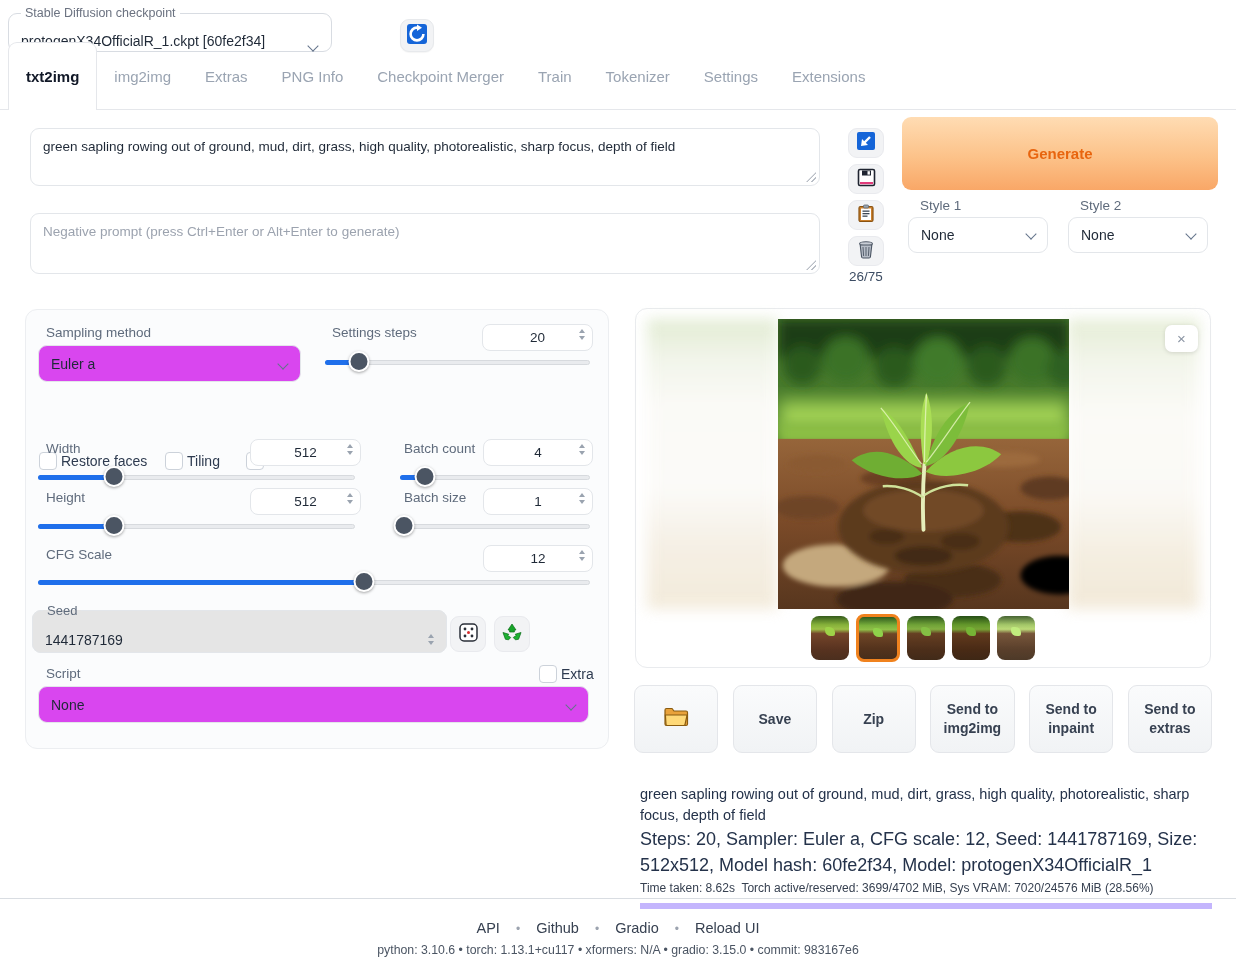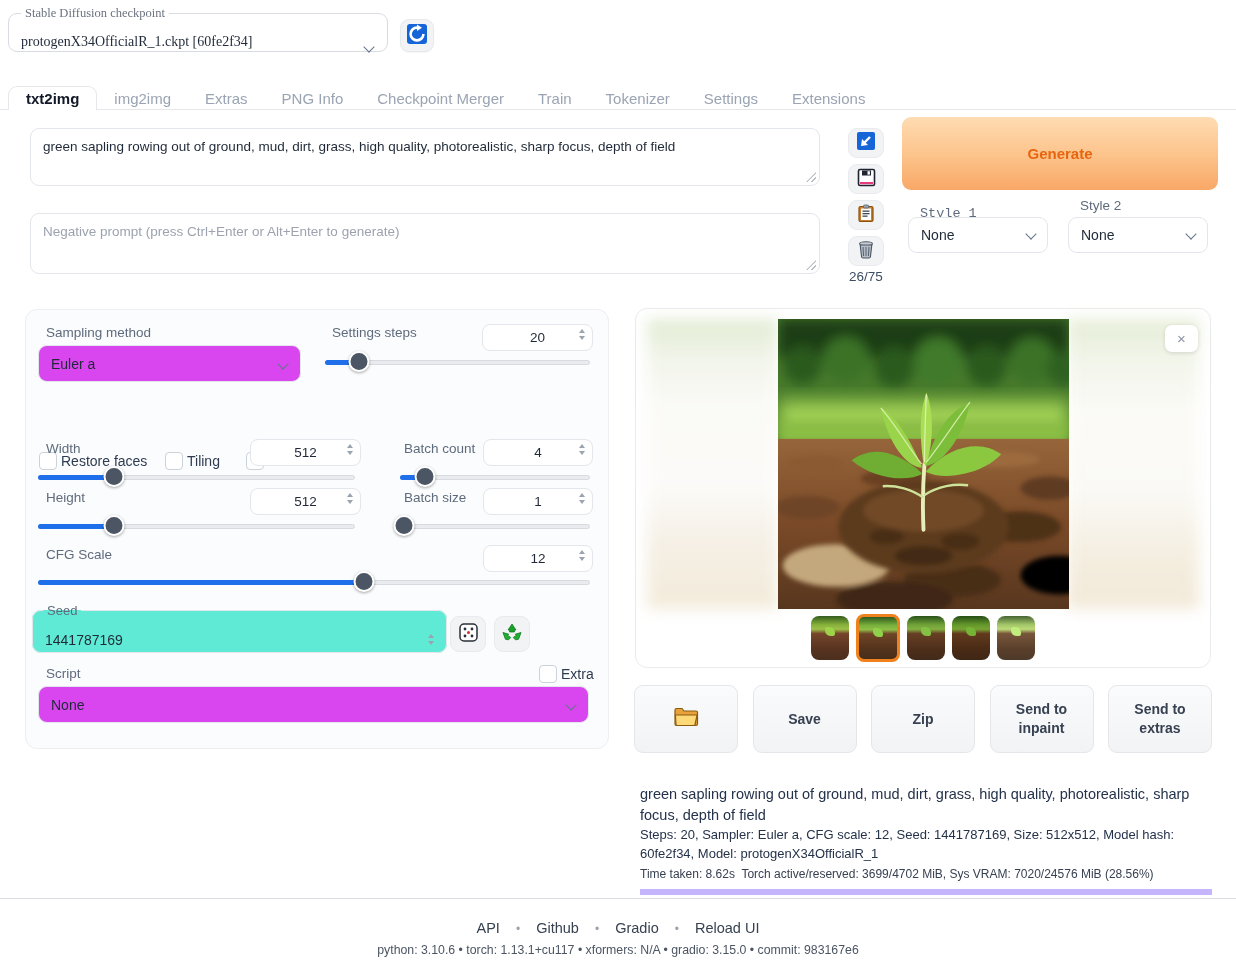--- a/index.html
+++ b/index.html
@@ -1,34 +1,34 @@
 <!DOCTYPE html>
 <html><head>
 <meta charset="utf-8">
 <style>
   * { margin:0; padding:0; box-sizing:border-box; }
   html,body { background:#fff; }
   body { font-family:"Liberation Sans","DejaVu Sans",sans-serif; color:#1f2937; }
   #app { position:relative; width:1236px; height:966px; background:#fff; overflow:hidden; }
 
   
-  .ckpt-field { position:absolute; left:8px; top:6px; width:380px; height:46px;
-    border:1px solid #d8dce2; border-radius:9px; padding:0 10px;font-family:Liberation Serif, serif; }
+  .ckpt-field { position:absolute; left:8px; top:6px; width:324px; height:46px;
+    border:1px solid #d8dce2; border-radius:9px; padding:0 10px; }
   .ckpt-field legend { font-size:12.5px; color:#6b7280; padding:0 4px; margin-left:2px; }
   .ckpt-value { position:absolute; left:12px; top:13px; font-size:14px; color:#1f2937; }
   .ckpt-chevron { position:absolute; right:14px; top:16px; }
   .chev { display:inline-block; width:8px; height:8px; border-right:1.8px solid #64748b;
     border-bottom:1.8px solid #64748b; transform:rotate(45deg); }
   .refresh-btn { position:absolute; left:400px; top:19px; width:34px; height:33px;
     background:#f2f3f5; border:1px solid #e7e9ec; border-radius:9px; display:flex;
     align-items:center; justify-content:center; cursor:pointer; box-shadow:0 1px 1px rgba(0,0,0,.04); }
 
   
   .tabs { position:absolute; left:8px; top:77px; height:33px; display:flex; align-items:flex-end; }
-  .tab { font-size:15px; color:#9aa4b2; padding:3px 17px; cursor:pointer; white-space:nowrap; }
+  .tab { font-size:15px; color:#9aa4b2; padding:25px 17px; cursor:pointer; white-space:nowrap; }
   .tab.active { color:#111827; font-weight:600; background:#fff; border:1px solid #e5e7eb;
     border-bottom:none; border-radius:9px 9px 0 0; position:relative; z-index:2; }
   .tab.active::after { content:""; position:absolute; left:0; right:0; bottom:-1px; height:2px; background:#fff; }
   .content-topline { position:absolute; left:0; top:109px; width:1236px; height:1px; background:#e5e7eb; }
 
   
   .prompt-box { position:absolute; left:30px; width:790px; border:1px solid #e3e6ea;
     border-radius:9px; background:#fff; font-size:13.5px; color:#1f2937; padding:9px 12px;
     line-height:1.35; }
   .prompt-box .ph { color:#9ca3af; }
@@ -69,21 +69,21 @@
   .slider .track { position:absolute; left:0; right:0; top:9px; height:5px; background:#e9ebee;
     border:1px solid #d7dade; border-radius:4px; }
   .slider .fill { position:absolute; left:0; top:9px; height:5px; background:#1f6feb; border-radius:4px 0 0 4px; }
   .slider .knob { position:absolute; top:0; width:21px; height:21px; border-radius:50%;
     background:#4b5563; border:2.5px solid #fff; box-shadow:0 1px 3px rgba(0,0,0,.35); transform:translateX(-50%); }
   .checkbox { display:inline-block; width:18px; height:18px; border:1px solid #ccd2da;
     border-radius:4px; background:#fff; vertical-align:middle; cursor:pointer; flex:none; }
   .cb-item { position:absolute; display:flex; align-items:center; gap:4px; font-size:14px;
     color:#2e3b50; font-weight:400; cursor:pointer;margin-top:40px; }
   .seed-field { position:absolute; left:32px; top:603px; width:415px; height:50px;
-    border:1px solid #e3e6ea; border-radius:9px; background:#5eead4; }
+    border:1px solid #e3e6ea; border-radius:9px; background:#e5e5e5; }
   .seed-field legend { font-size:13px; color:#5f6b7c; margin-left:10px; padding:0 4px; }
   .seed-value { position:absolute; left:12px; top:14px; font-size:14px; color:#1f2937; }
   .icon-btn { position:absolute; width:36px; height:36px; background:#f2f3f5;
     border:1px solid #e9eaee; border-radius:9px; display:flex; align-items:center;
     justify-content:center; cursor:pointer; }
 
   
   .gallery { position:absolute; left:635px; top:308px; width:576px; height:360px;
     background:#fff; border:1px solid #e9ebee; border-radius:12px; }
   .blurpane { position:absolute; top:10px; height:290px; overflow:hidden; filter:blur(7px); opacity:.8; }
@@ -111,21 +111,21 @@
   
   .actions { position:absolute; left:634px; top:685px; width:578px; display:flex; gap:14.5px; }
   .act-btn { flex:1; height:68px; background:linear-gradient(180deg,#fafbfc,#f1f3f5);
     border:1px solid #e4e6ea; border-radius:9px; font-family:inherit; font-size:14px; font-weight:600;
     color:#374151; cursor:pointer; display:flex; align-items:center; justify-content:center;
     text-align:center; line-height:1.35; padding:4px; }
 
   
   .out-info { position:absolute; left:640px; top:784px; width:572px; }
   .out-prompt { font-size:14.5px; color:#24324a; line-height:1.45; }
-  .out-params { font-size:13px; color:#24324a; line-height:1.45; }
+  .out-params { font-size:18px; color:#24324a; line-height:1.45; }
   .out-perf { margin-top:3px; font-size:12px; color:#374151; padding-bottom:8px;
     border-bottom:6px solid #c4b5fd; white-space:pre; }
 
   
   .footer-line { position:absolute; left:0; top:898px; width:1236px; height:1px; background:#d9dde2; }
   .footer-links { position:absolute; left:0; top:920px; width:1236px; text-align:center; font-size:14.5px; color:#374151; }
   .footer-links .lnk { margin:0 12px; cursor:pointer; }
   .footer-links .dot { color:#9ca3af; font-size:12px; }
   .footer-vers { position:absolute; left:0; top:943px; width:1236px; text-align:center; font-size:12.3px; color:#4b5563; }
 </style>
@@ -209,21 +209,21 @@
             <ellipse cx="9" cy="3.8" rx="6.4" ry="2" fill="#c9ced6" stroke="#4b5563" stroke-width="1.1"></ellipse>
             <path d="M3.2 5 L4.6 17 Q4.8 18 6 18 H12 Q13.2 18 13.4 17 L14.8 5 Z" fill="#b7bdc7" stroke="#4b5563" stroke-width="1.1"></path>
             <path d="M6 7 L6.6 16 M9 7 L9 16 M12 7 L11.4 16" stroke="#4b5563" stroke-width=".9" fill="none"></path>
           </svg>
       </span>
     </div>
   </div>
   <div class="token-counter">26/75</div>
 
   <button class="generate-btn">Generate</button>
-  <div class="style-label" style="left:920px; top:206px;font-family:Liberation Mono, monospace;">Style 1</div>
+  <div class="style-label" style="left:920px; top:198px;">Style 1</div>
   <div class="style-select" style="left:908px; top:217px;">
     <span>None</span>
     <span class="chev"></span>
   </div>
   <div class="style-label" style="left:1080px; top:198px;">Style 2</div>
   <div class="style-select" style="left:1068px; top:217px;">
     <span>None</span>
     <span class="chev"></span>
   </div>
 
@@ -452,20 +452,21 @@
     <button class="act-btn">
       <span>
         <svg width="26" height="22" viewBox="0 0 26 22">
             <path d="M2 4 Q2 2.5 3.5 2.5 H9 L11 5 H23 Q24.5 5 24.5 6.5 V18 Q24.5 19.5 23 19.5 H3.5 Q2 19.5 2 18 Z" fill="#e9a23b" stroke="#8a5c10" stroke-width="1.2"></path>
             <path d="M2.4 9 H24.1 L22 18.6 Q21.8 19.5 20.6 19.5 H4.4 Q3.2 19.5 3 18.6 Z" fill="#ffd978" stroke="#8a5c10" stroke-width="1.2"></path>
           </svg>
       </span>
     </button>
     <button class="act-btn">Save</button>
     <button class="act-btn">Zip</button>
+    <button class="act-btn">Send to img2img</button>
     <button class="act-btn">Send to inpaint</button>
     <button class="act-btn">Send to extras</button>
   </div>
 
   <div class="out-info">
     <div class="out-prompt">green sapling rowing out of ground, mud, dirt, grass, high quality, photorealistic, sharp focus, depth of field</div>
     <div class="out-params">Steps: 20, Sampler: Euler a, CFG scale: 12, Seed: 1441787169, Size: 512x512, Model hash: 60fe2f34, Model: protogenX34OfficialR_1</div>
     <div class="out-perf">Time taken: 8.62s  Torch active/reserved: 3699/4702 MiB, Sys VRAM: 7020/24576 MiB (28.56%)</div>
   </div>
 

